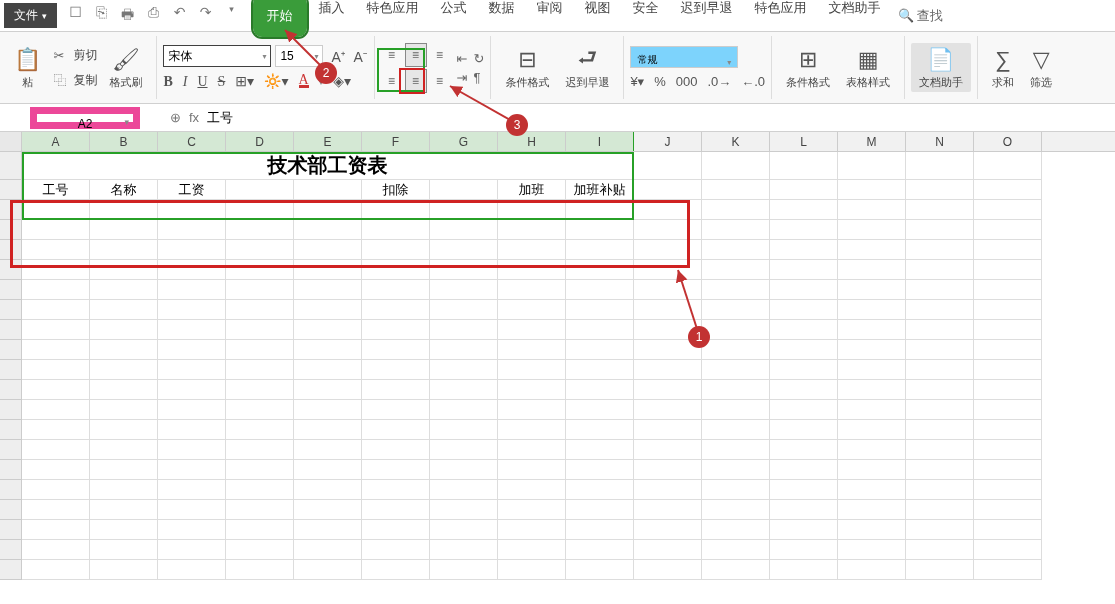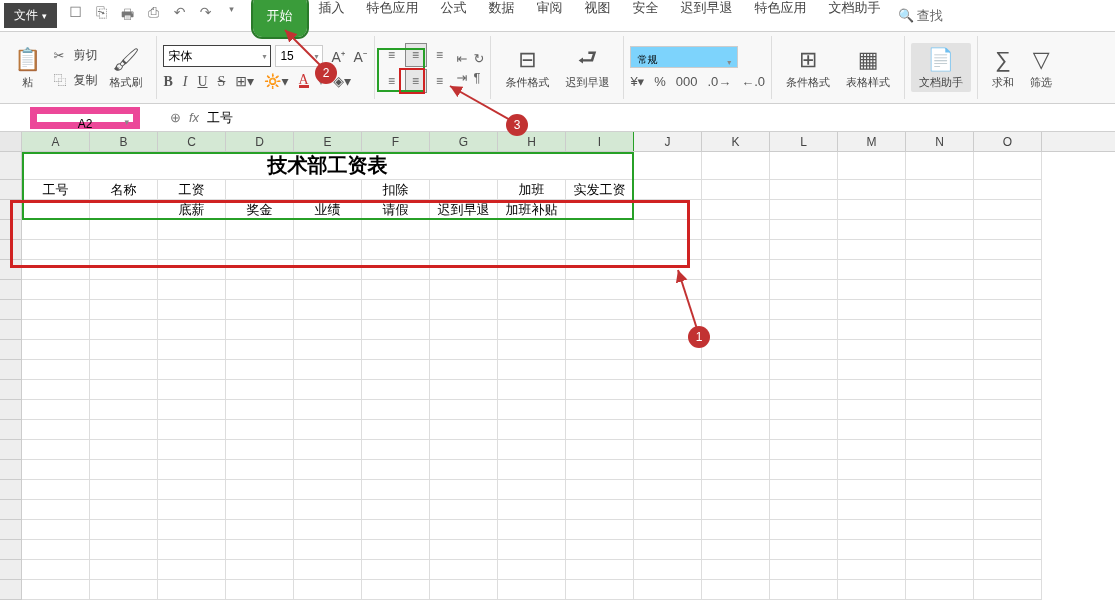--- a/index.html
+++ b/index.html
@@ -241,21 +241,21 @@
       <span class="icon">▽</span>
       <span class="lbl">筛选</span>
     </div>
   </div>
 </div>
 
 <div class="fbar">
   <div class="name-box">A2</div>
   <div class="fx-btns">
     <span>⊕</span>
-    <span style="font-style:italic">fx</span>
+    <span style="">fx</span>
   </div>
   <input class="fx-input" value="工号" style="">
 </div>
 
 <div class="sheet-area">
   <div class="colheaders">
     <div class="corner"></div>
   <div class="ch sel">A</div>
       <div class="ch sel">B</div>
       <div class="ch sel">C</div>
@@ -286,39 +286,21 @@
       <div class="row">
         <div class="rh"></div>
         <div class="cell">工号</div>
         <div class="cell">名称</div>
         <div class="cell">工资</div>
         <div class="cell"></div>
         <div class="cell"></div>
         <div class="cell">扣除</div>
         <div class="cell"></div>
         <div class="cell">加班</div>
-        <div class="cell">实发工资</div>
-        <div class="cell"></div>
-        <div class="cell"></div>
-        <div class="cell"></div>
-        <div class="cell"></div>
-        <div class="cell"></div>
-        <div class="cell"></div>
-      </div>
-      <div class="row">
-        <div class="rh"></div>
-        <div class="cell"></div>
-        <div class="cell"></div>
-        <div class="cell">底薪</div>
-        <div class="cell">奖金</div>
-        <div class="cell">业绩</div>
-        <div class="cell">请假</div>
-        <div class="cell">迟到早退</div>
         <div class="cell">加班补贴</div>
-        <div class="cell"></div>
         <div class="cell"></div>
         <div class="cell"></div>
         <div class="cell"></div>
         <div class="cell"></div>
         <div class="cell"></div>
         <div class="cell"></div>
       </div>
       <div class="row">
         <div class="rh"></div>
         <div class="cell"></div>

